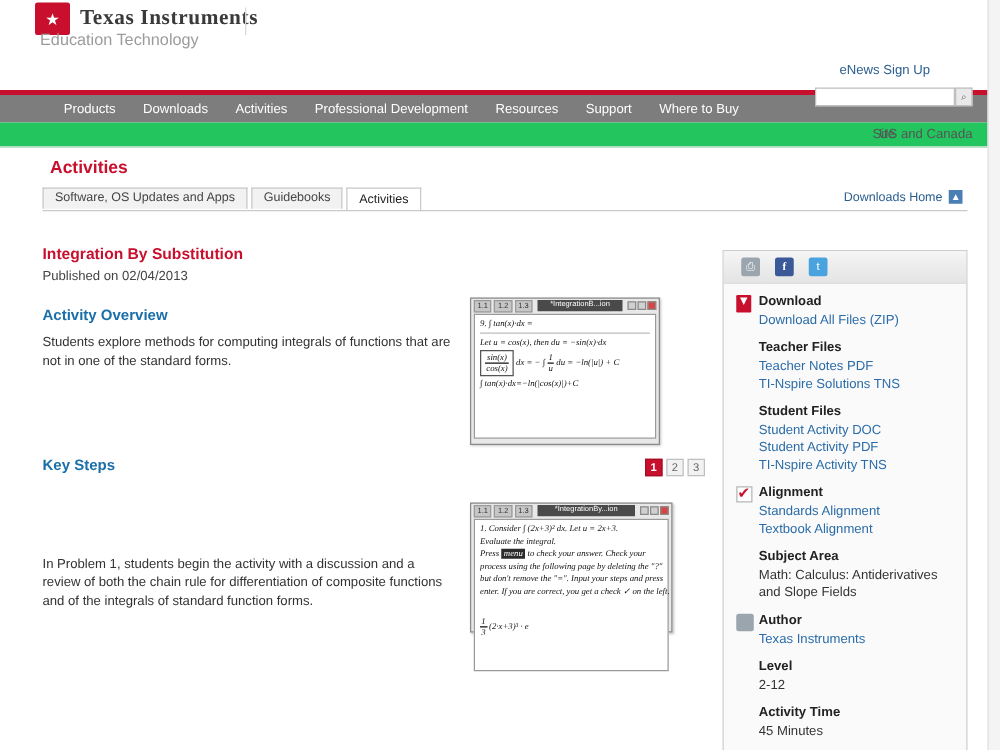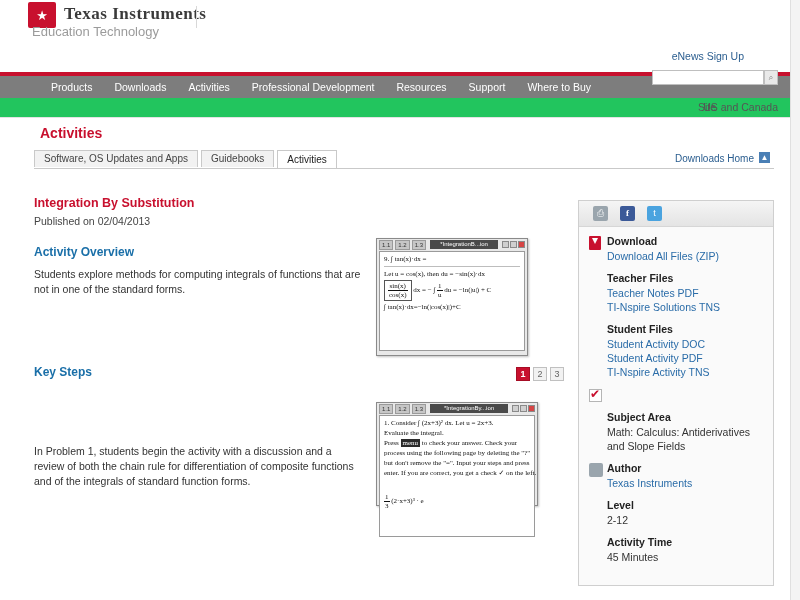--- a/index.html
+++ b/index.html
@@ -124,21 +124,21 @@
     background: #4a4a4a; color: #fff; margin: 0 2px; line-height: 9px;
   }
   .calc-btns { display: flex; gap: 1px; }
   .calc-btn { width: 7px; height: 7px; background: #d0d0d0; border: 1px solid #8a8a8a; }
   .calc-btn.red { background: #d64545; }
   .calc-screen {
     background: #fff; border: 1px solid #9a9a9a; margin: 1px 2px 2px 2px;
     font-family: "Liberation Serif", serif; font-size: 7px; color: #111;
     padding: 3px 4px; position: relative;
   }
-  .calc-line { margin-bottom: 2px; white-space: nowrap; }
+  .calc-line { margin-bottom: 2px; white-space: nowrap; font-style: italic; }
   .calc-sep { border-top: 1px solid #bdbdbd; margin: 3px 0; }
   .frac { display: inline-block; text-align: center; vertical-align: middle; }
   .frac .num { border-bottom: 1px solid #111; display: block; padding: 0 1px; }
   .frac .den { display: block; padding: 0 1px; }
   .boxed { border: 1px solid #555; padding: 1px 3px; display: inline-block; }
   .hl { background: #2b2b2b; color: #fff; padding: 0 2px; }
 
   
   .keysteps-head { position: absolute; left: 34px; top: 365px; width: 530px; }
   .pager { position: absolute; right: 0; top: 2px; display: flex; gap: 3px; }
@@ -358,20 +358,25 @@
           <a class="side-link" href="#">Student Activity DOC</a>
           <a class="side-link" href="#">Student Activity PDF</a>
           <a class="side-link" href="#">TI-Nspire Activity TNS</a>
         </div>
       </div>
 
       <div class="side-row">
         <div class="side-ico-col">
           <div class="chk"></div>
         </div>
+        <div class="side-txt-col">
+          <div class="side-h">Alignment</div>
+          <a class="side-link" href="#">Standards Alignment</a>
+          <a class="side-link" href="#">Textbook Alignment</a>
+        </div>
       </div>
 
       <div class="side-row">
         <div class="side-ico-col"></div>
         <div class="side-txt-col">
           <div class="side-h">Subject Area</div>
           <div class="side-val">Math: Calculus: Antiderivatives and Slope Fields</div>
         </div>
       </div>
 

